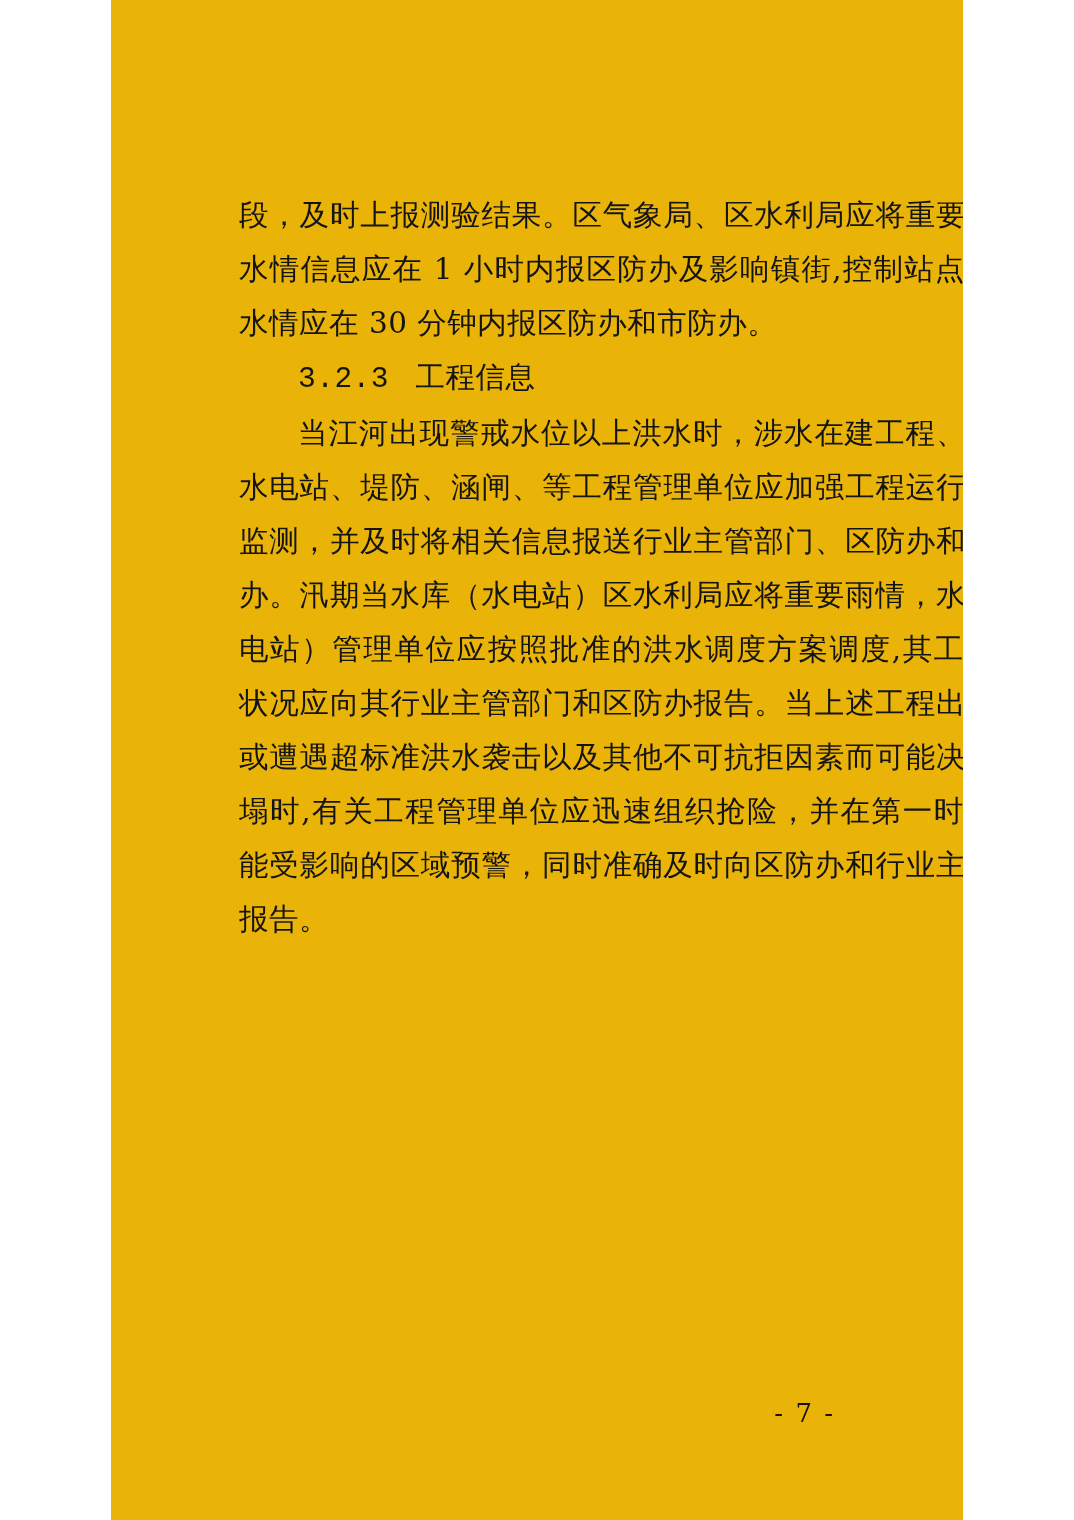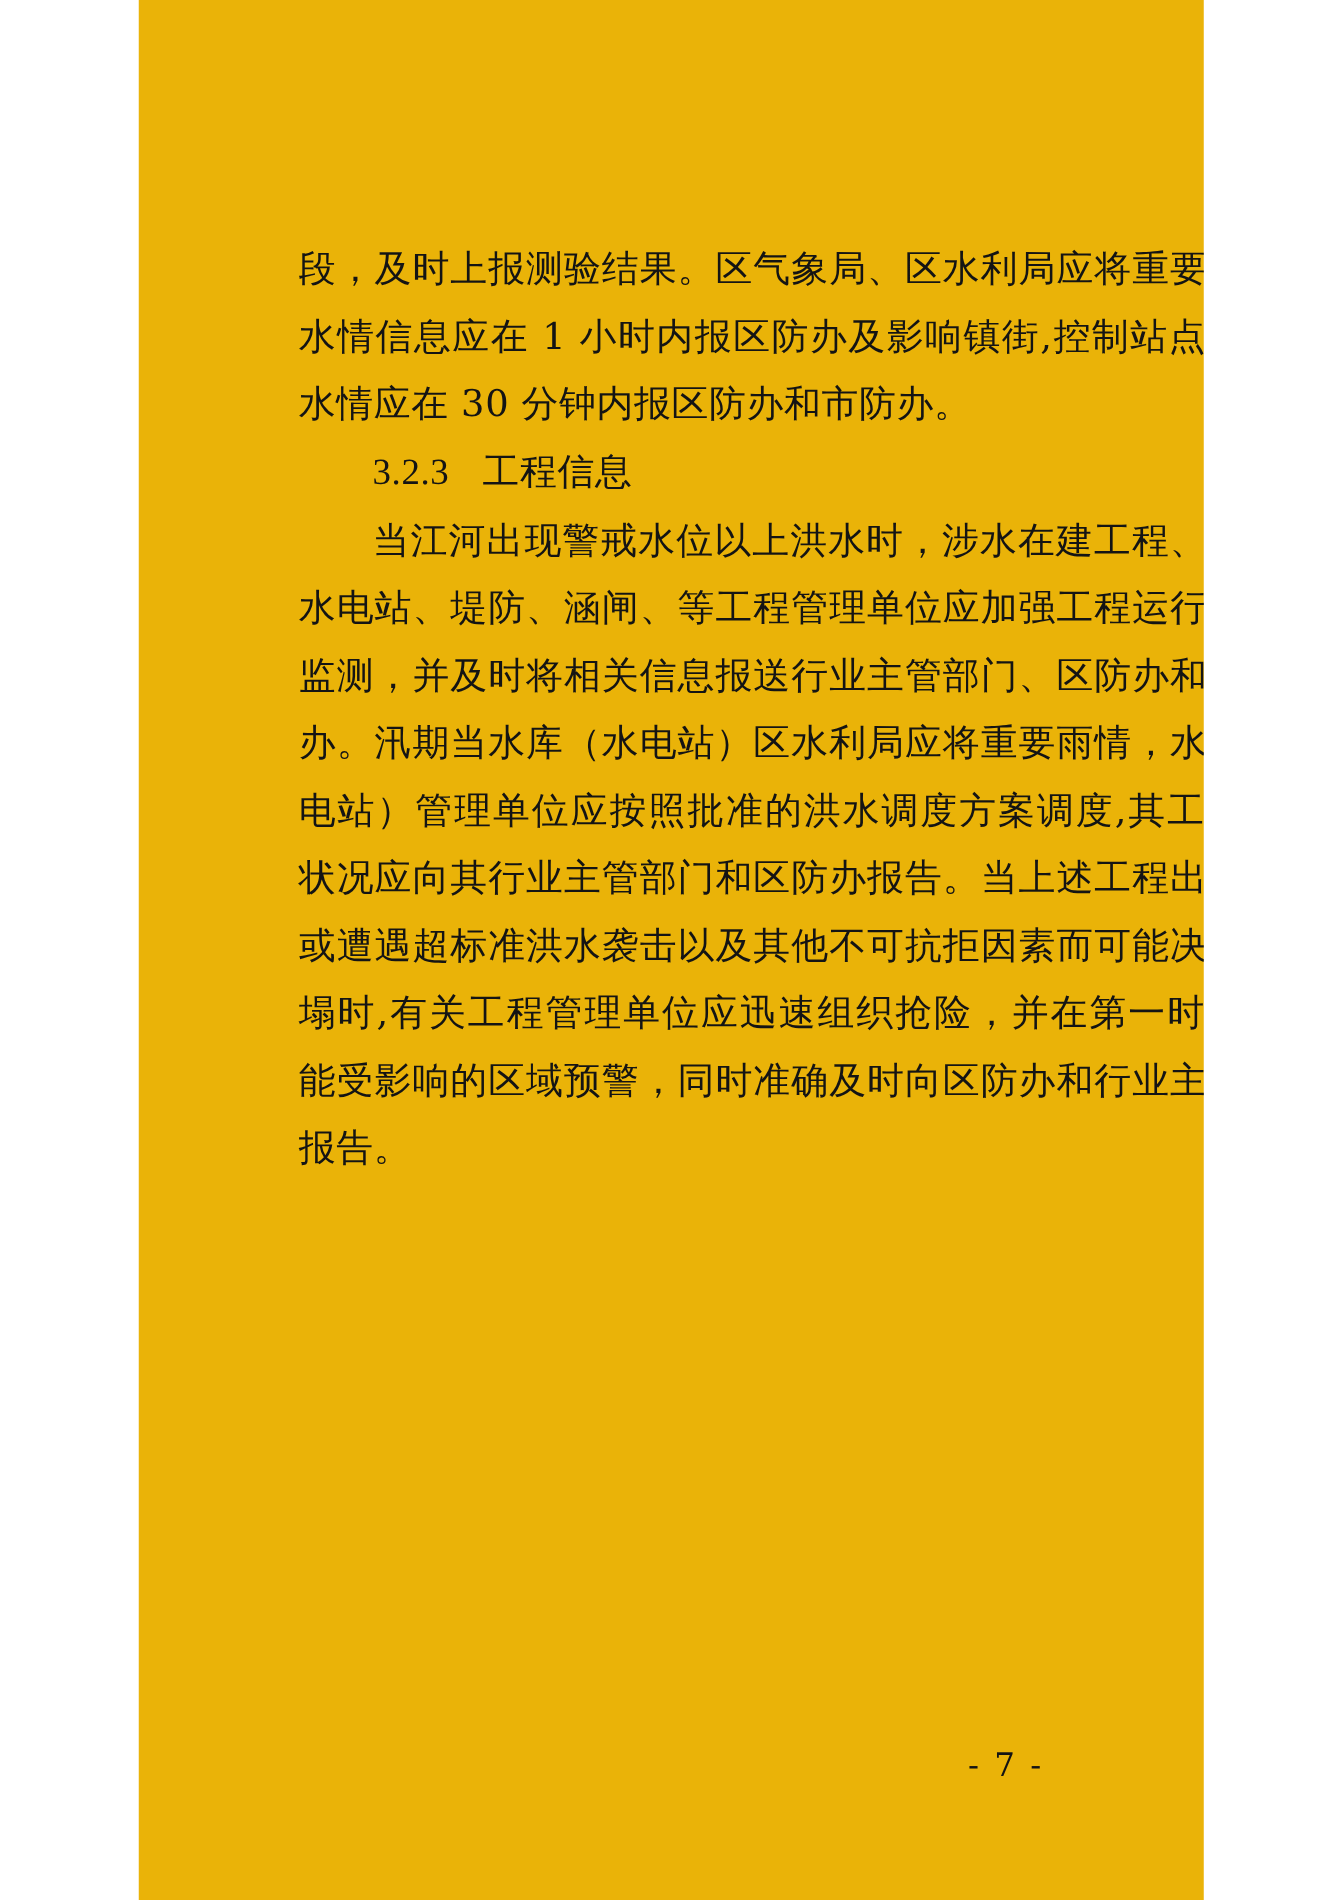--- a/index.html
+++ b/index.html
@@ -37,21 +37,21 @@
     text-indent: 2em;
   }
   .heading {
     font-size: 29.5px;
     line-height: 54px;
     margin: 0;
     text-indent: 2em;
     letter-spacing: 0.5px;
   }
   .heading .num {
-    font-family: Liberation Serif, serif;
+    font-family: Liberation Mono, monospace;
   }
   .heading .gap {
     display: inline-block;
     width: 0.9em;
   }
   .footer {
     position: absolute;
     right: 128px;
     bottom: 92px;
     font-size: 26px;

